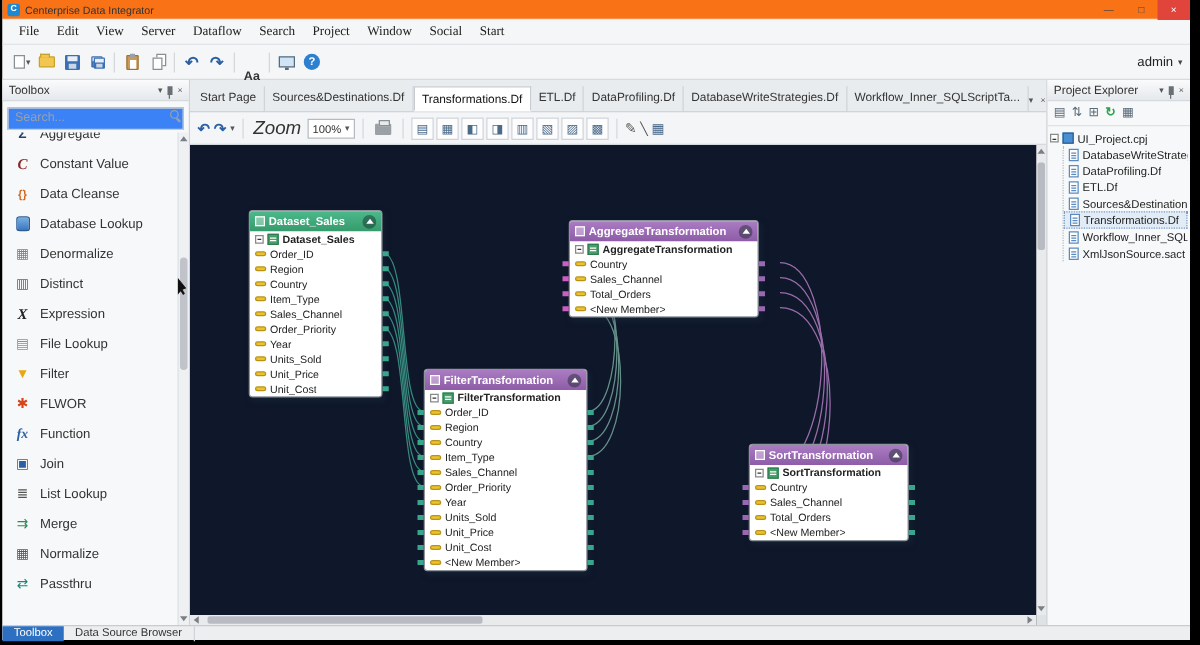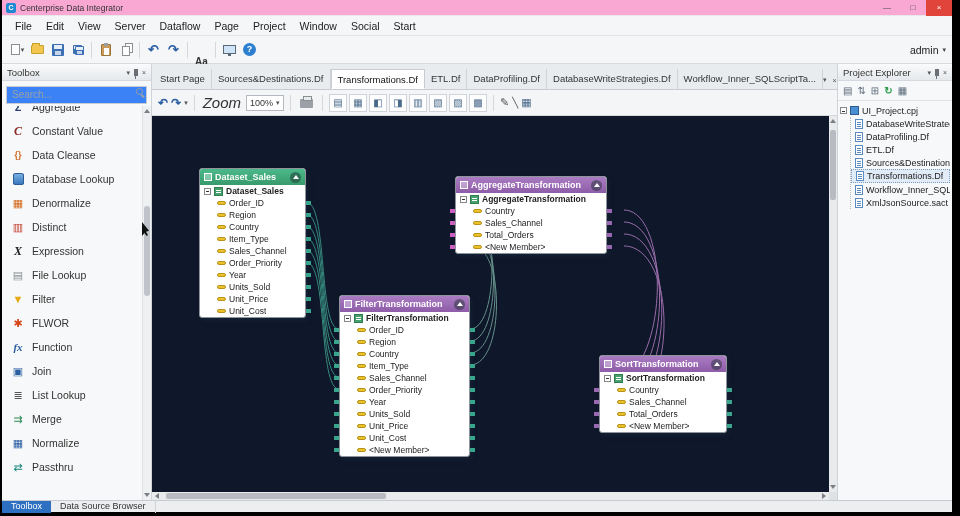--- a/index.html
+++ b/index.html
@@ -1,33 +1,33 @@
 <!DOCTYPE html>
 <html><head>
 <meta charset="utf-8">
 <style>
   * { margin:0; padding:0; box-sizing:border-box; }
   html,body { width:960px; height:516px; background:#000; overflow:hidden;
     font-family:"Liberation Sans", sans-serif; }
   .app { position:absolute; left:2px; top:0; width:950px; height:512px; background:#fff; }
 
   
-  .titlebar { position:absolute; left:0; top:0; right:0; height:16px; background:#f9a8d4;
+  .titlebar { position:absolute; left:0; top:0; right:0; height:16px; background:#f97316;
     border-bottom:1px solid #e8e8e8; display:flex; align-items:center; padding-left:4px; }
   .applogo { width:10px; height:10px; background:#1e88d2; border-radius:2px; color:#fff;
     font-size:7px; line-height:10px; text-align:center; font-weight:bold; flex:none; }
   .apptitle { font-size:8.5px; color:#333; margin-left:4px; white-space:nowrap; }
   .wctrls { margin-left:auto; display:flex; height:16px; }
   .wctrl { width:26px; height:16px; font-size:8px; color:#444; text-align:center; line-height:15px; }
   .wctrl.close { background:#e0443a; color:#fff; }
 
   
   .menubar { position:absolute; left:0; top:16px; right:0; height:20px; background:#f5f6f7;
     border-bottom:1px solid #e2e4e7; display:flex; align-items:center; padding-left:6px; }
-  .mi { font-size:10.5px; color:#222; padding:2px 7px; }
+  .mi { font-size:10.5px; color:#222; padding:2px 7px;font-family:Liberation Serif, serif; }
 
   
   .maintb { position:absolute; left:0; top:36px; right:0; height:28px; background:#f5f6f7;
     border-bottom:1px solid #d8dadd; display:flex; align-items:center; padding:0 6px; gap:1px; }
   .mt-ic { width:19px; height:20px; display:inline-flex; align-items:center; justify-content:center;
     border-radius:2px; flex:none; position:relative; }
   .sep { width:1px; height:16px; background:#d5d8db; margin:0 3px; flex:none; }
   .g-doc { width:9px; height:11px; background:#fff; border:1px solid #8a8f94; }
   .g-caret { font-size:7px; color:#555; margin-left:1px; }
   .g-folder { width:13px; height:9px; background:#f3c64f; border:1px solid #c9a22e; border-radius:1px; position:relative; }
@@ -151,21 +151,21 @@
   .nhtitle { font-size:9px; font-weight:bold; color:#fff; white-space:nowrap; overflow:hidden; }
   .nhbtn { margin-left:auto; width:11px; height:11px; border-radius:50%; background:rgba(20,40,40,.45); flex:none; position:relative; }
   .nhbtn::after { content:""; position:absolute; left:2.5px; top:3px; border-style:solid; border-width:0 3px 4px; border-color:transparent transparent #fff; }
   .nrow { position:relative; height:12px; display:flex; align-items:center; padding-left:4px;
     font-size:8.5px; color:#222; white-space:nowrap; overflow:visible; }
   .exp { width:7px; height:7px; border:1px solid #888; background:#fff; position:relative; flex:none; margin-right:3px; }
   .exp::before { content:""; position:absolute; left:1px; top:2.5px; width:3px; height:1px; background:#333; }
   .tico { width:9px; height:9px; background:#47a06b; border:1px solid #2f7d4e; flex:none; margin-right:3px; }
   .tico::before { content:""; display:block; margin:2px auto 0; width:5px; height:1px; background:#fff; box-shadow:0 2px 0 #fff; }
   .rootlbl { font-weight:bold; font-size:8.5px; overflow:hidden; }
-  .fld { padding-left:17px; }
+  .fld { padding-left:4px; }
   .key { width:9px; height:4px; background:#eac32c; border:1px solid #b8921a; border-radius:2px; flex:none; margin-right:3px; }
   .flbl { font-size:8.5px; color:#222; overflow:hidden; }
   .pl, .pr { position:absolute; width:5px; height:4px; top:4px; display:block; }
   .pl { left:-6px; } .pr { right:-6px; }
   .node-src .pr   { background:#3aa58d; }
   .node-filter .pl, .node-filter .pr { background:#3aa58d; }
   .node-agg .pl { background:#c95fc0; } .node-agg .pr { background:#9a68b2; }
   .node-sort .pl { background:#9a68b2; } .node-sort .pr { background:#3aa58d; }
 
   
@@ -207,21 +207,21 @@
     </div>
   </div>
 
   <div class="menubar">
 
   <span class="mi">File</span>
       <span class="mi">Edit</span>
       <span class="mi">View</span>
       <span class="mi">Server</span>
       <span class="mi">Dataflow</span>
-      <span class="mi">Page</span>
+      <span class="mi">Search</span>
       <span class="mi">Project</span>
       <span class="mi">Window</span>
       <span class="mi">Social</span>
       <span class="mi">Start</span>
     </div>
 
   <div class="maintb">
     <span class="mt-ic">
         <span class="g-doc"></span>
         <span class="g-caret">▾</span>

